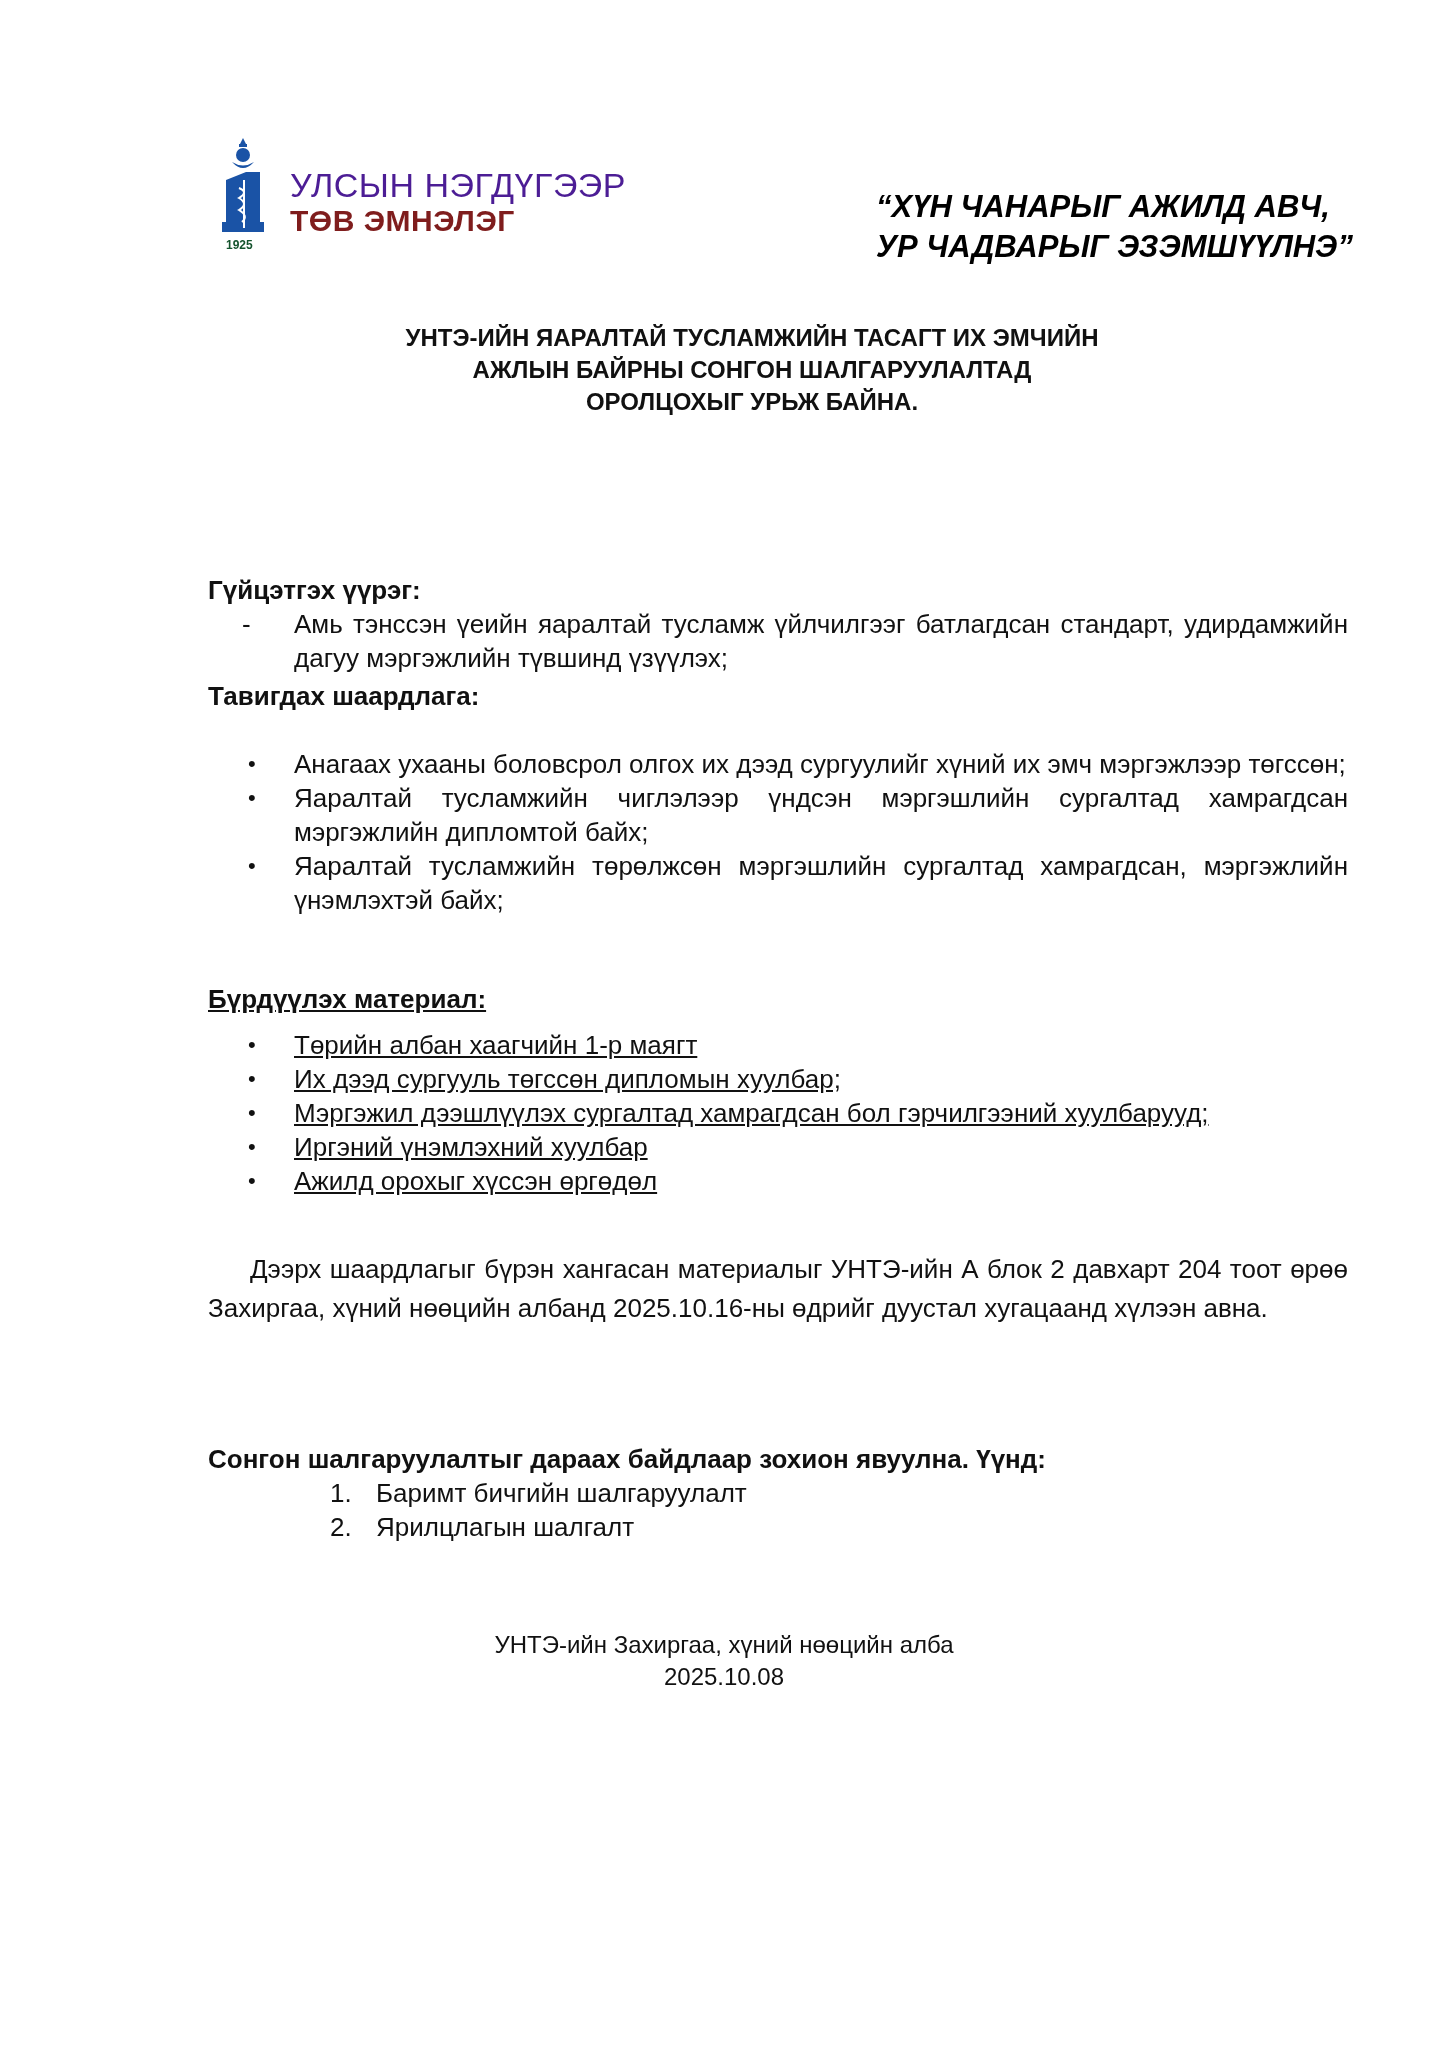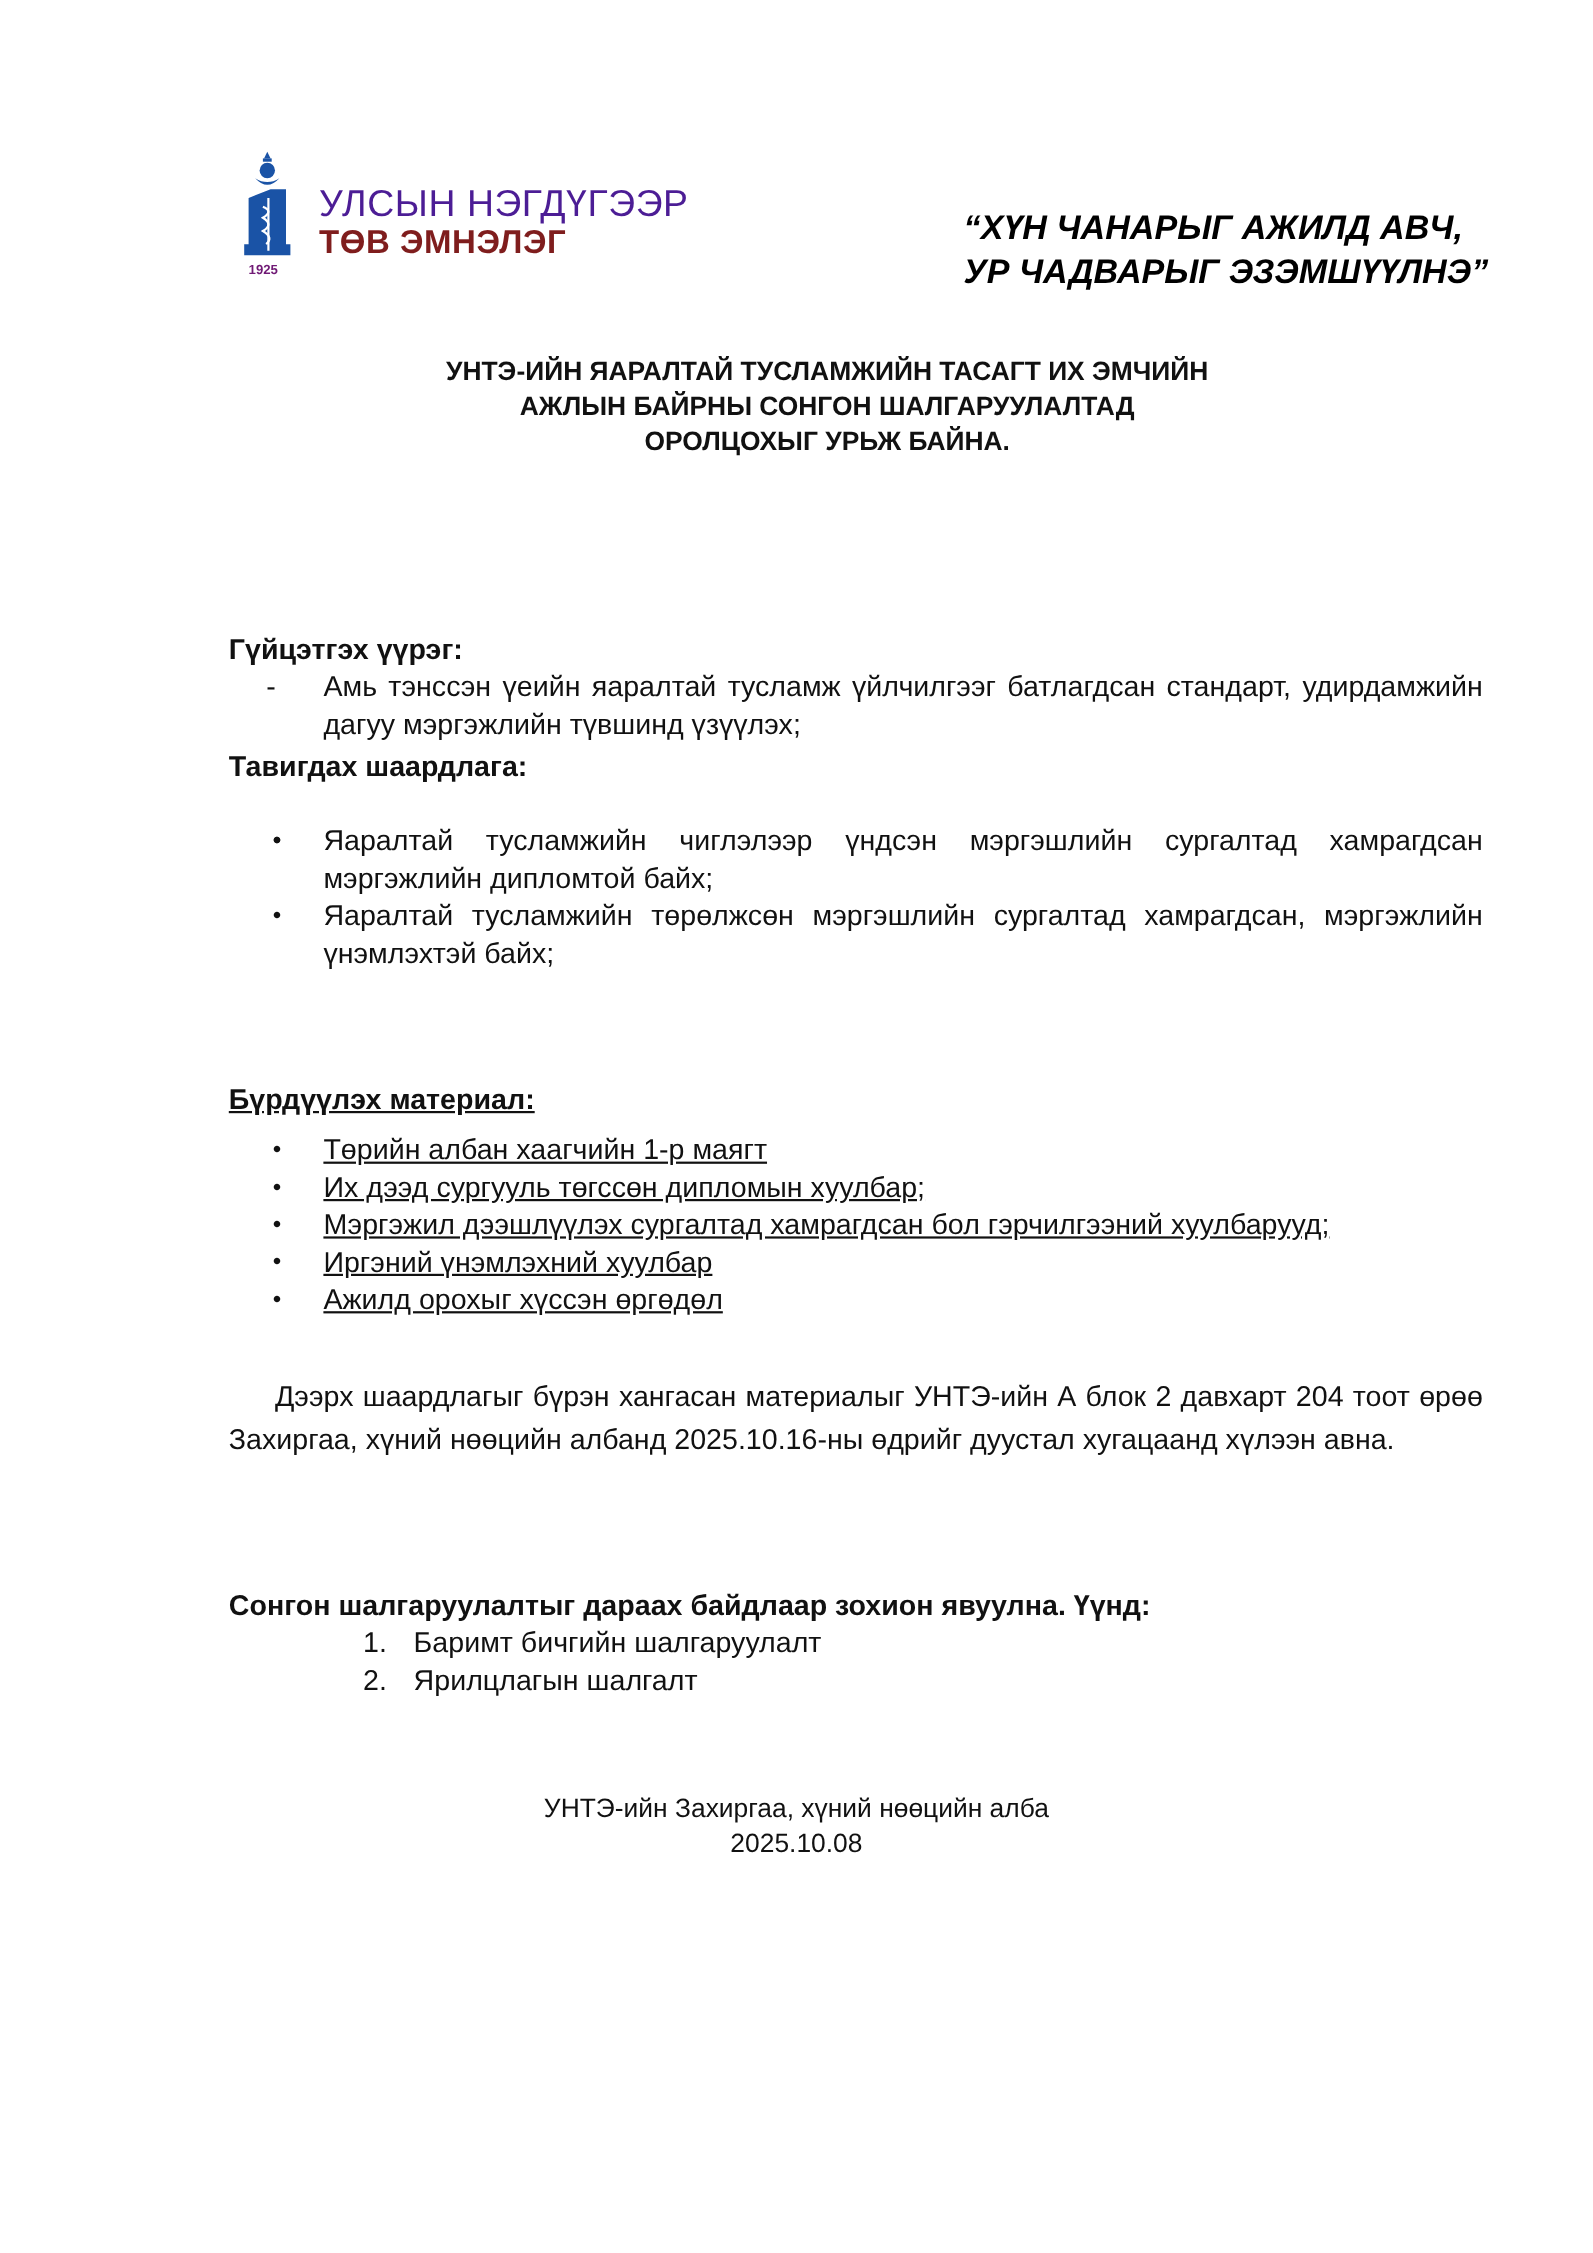--- a/index.html
+++ b/index.html
@@ -3,21 +3,21 @@
 <meta charset="utf-8">
 <style>
   html, body { margin: 0; padding: 0; background: #ffffff; }
   body { width: 1448px; height: 2048px; position: relative; overflow: hidden; color: #111; font-family: "Liberation Sans", sans-serif; }
 
   
   .logo { position: absolute; left: 218px; top: 136px; width: 460px; height: 120px; }
   .logo-emblem { position: absolute; left: 0; top: 0; width: 50px; height: 120px; }
   .logo-name-1 { position: absolute; left: 72px; top: 30px; font-size: 34px; font-weight: 400; color: #4c1d95; letter-spacing: 0.5px; white-space: nowrap; font-family: "Liberation Sans", sans-serif; }
   .logo-name-2 { position: absolute; left: 72px; top: 68px; font-size: 30px; font-weight: 700; color: #7f1d1d; letter-spacing: 0.5px; white-space: nowrap; font-family: "Liberation Sans", sans-serif; }
-  .logo-year { position: absolute; left: 8px; top: 102px; font-size: 12px; font-weight: 700; color: #701a75; font-family: "Liberation Sans", sans-serif; }
+  .logo-year { position: absolute; left: 8px; top: 102px; font-size: 12px; font-weight: 700; color: #14532d; font-family: "Liberation Sans", sans-serif; }
 
   
   .motto { position: absolute; left: 876px; top: 164px; font-size: 31px; font-weight: 700; font-style: italic; line-height: 40px; color: #000; white-space: nowrap; margin-top: 23px; }
 
   
   .title { position: absolute; left: 0; width: 1448px; top: 322px; text-align: center; font-size: 24px; font-weight: 700; line-height: 32px; padding-left: 28px; }
   .title div { white-space: nowrap; }
 
   .content { position: absolute; left: 208px; width: 1140px; font-size: 26px; line-height: 34px; }
   .heading { font-weight: 700; font-size: 26px; }
@@ -66,20 +66,21 @@
     <span class="marker">-</span>
     <span>Амь тэнссэн үеийн яаралтай тусламж үйлчилгээг батлагдсан стандарт, удирдамжийн дагуу мэргэжлийн түвшинд үзүүлэх;</span>
   </div>
 </div>
 
 <div class="content" style="top:679px;">
   <div class="heading">Тавигдах шаардлага:</div>
   <div style="height:34px;"></div>
   <div class="bullet-item">
     <span class="marker">•</span>
+    <span>Анагаах ухааны боловсрол олгох их дээд сургуулийг хүний их эмч мэргэжлээр төгссөн;</span>
   </div>
   <div class="bullet-item">
     <span class="marker">•</span>
     <span>Яаралтай тусламжийн чиглэлээр үндсэн мэргэшлийн сургалтад хамрагдсан мэргэжлийн дипломтой байх;</span>
   </div>
   <div class="bullet-item">
     <span class="marker">•</span>
     <span>Яаралтай тусламжийн төрөлжсөн мэргэшлийн сургалтад хамрагдсан, мэргэжлийн үнэмлэхтэй байх;</span>
   </div>
 </div>

